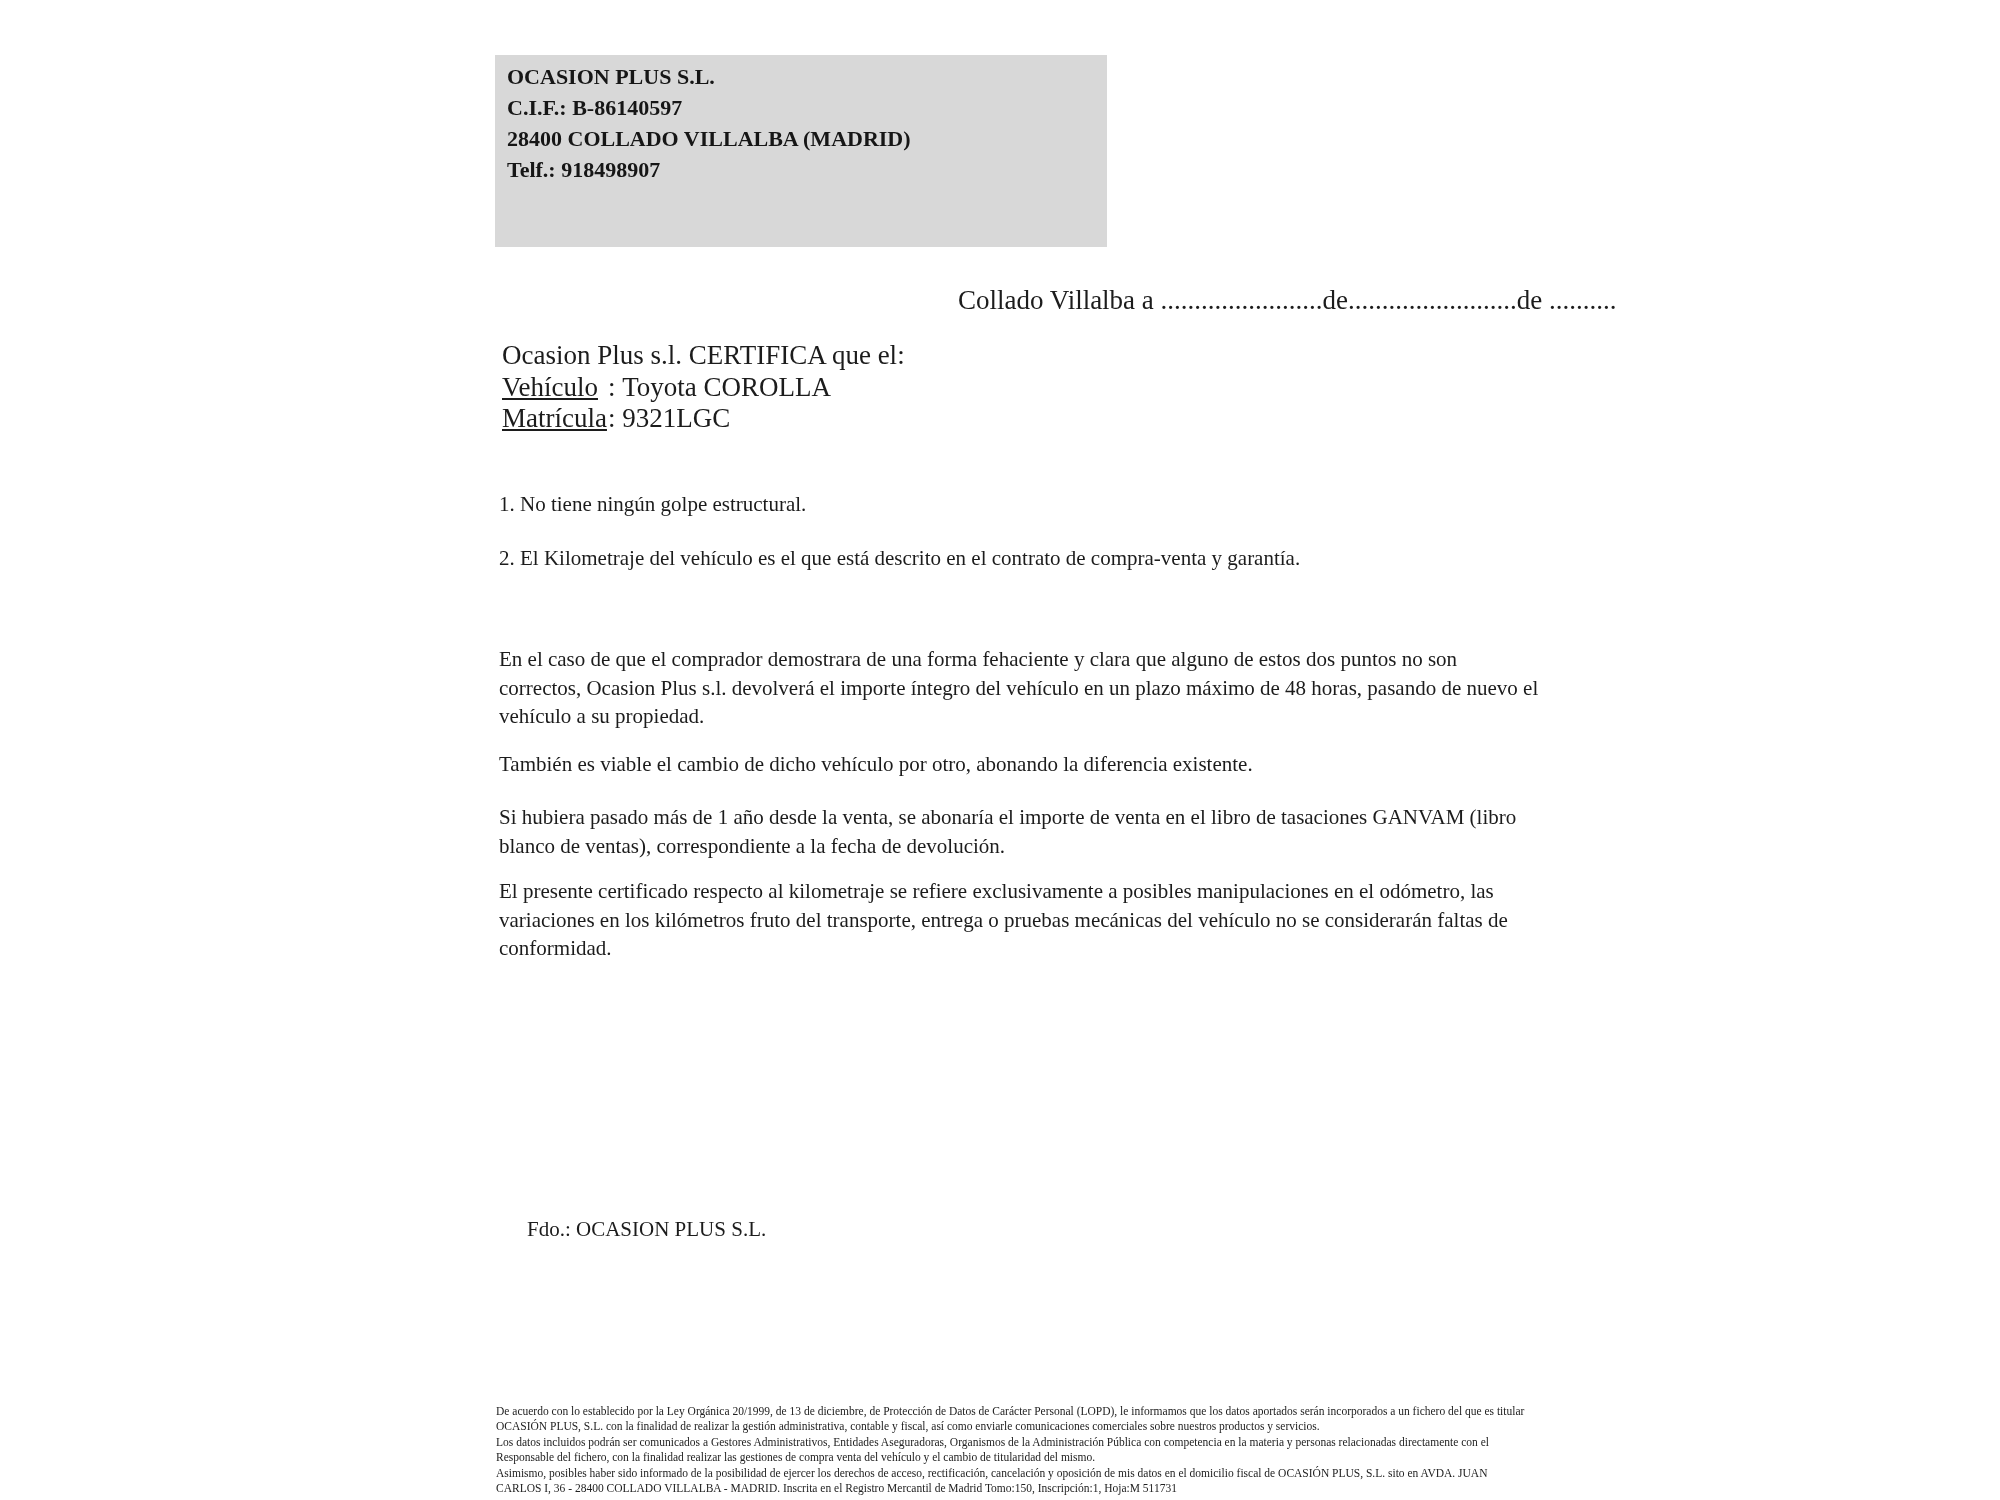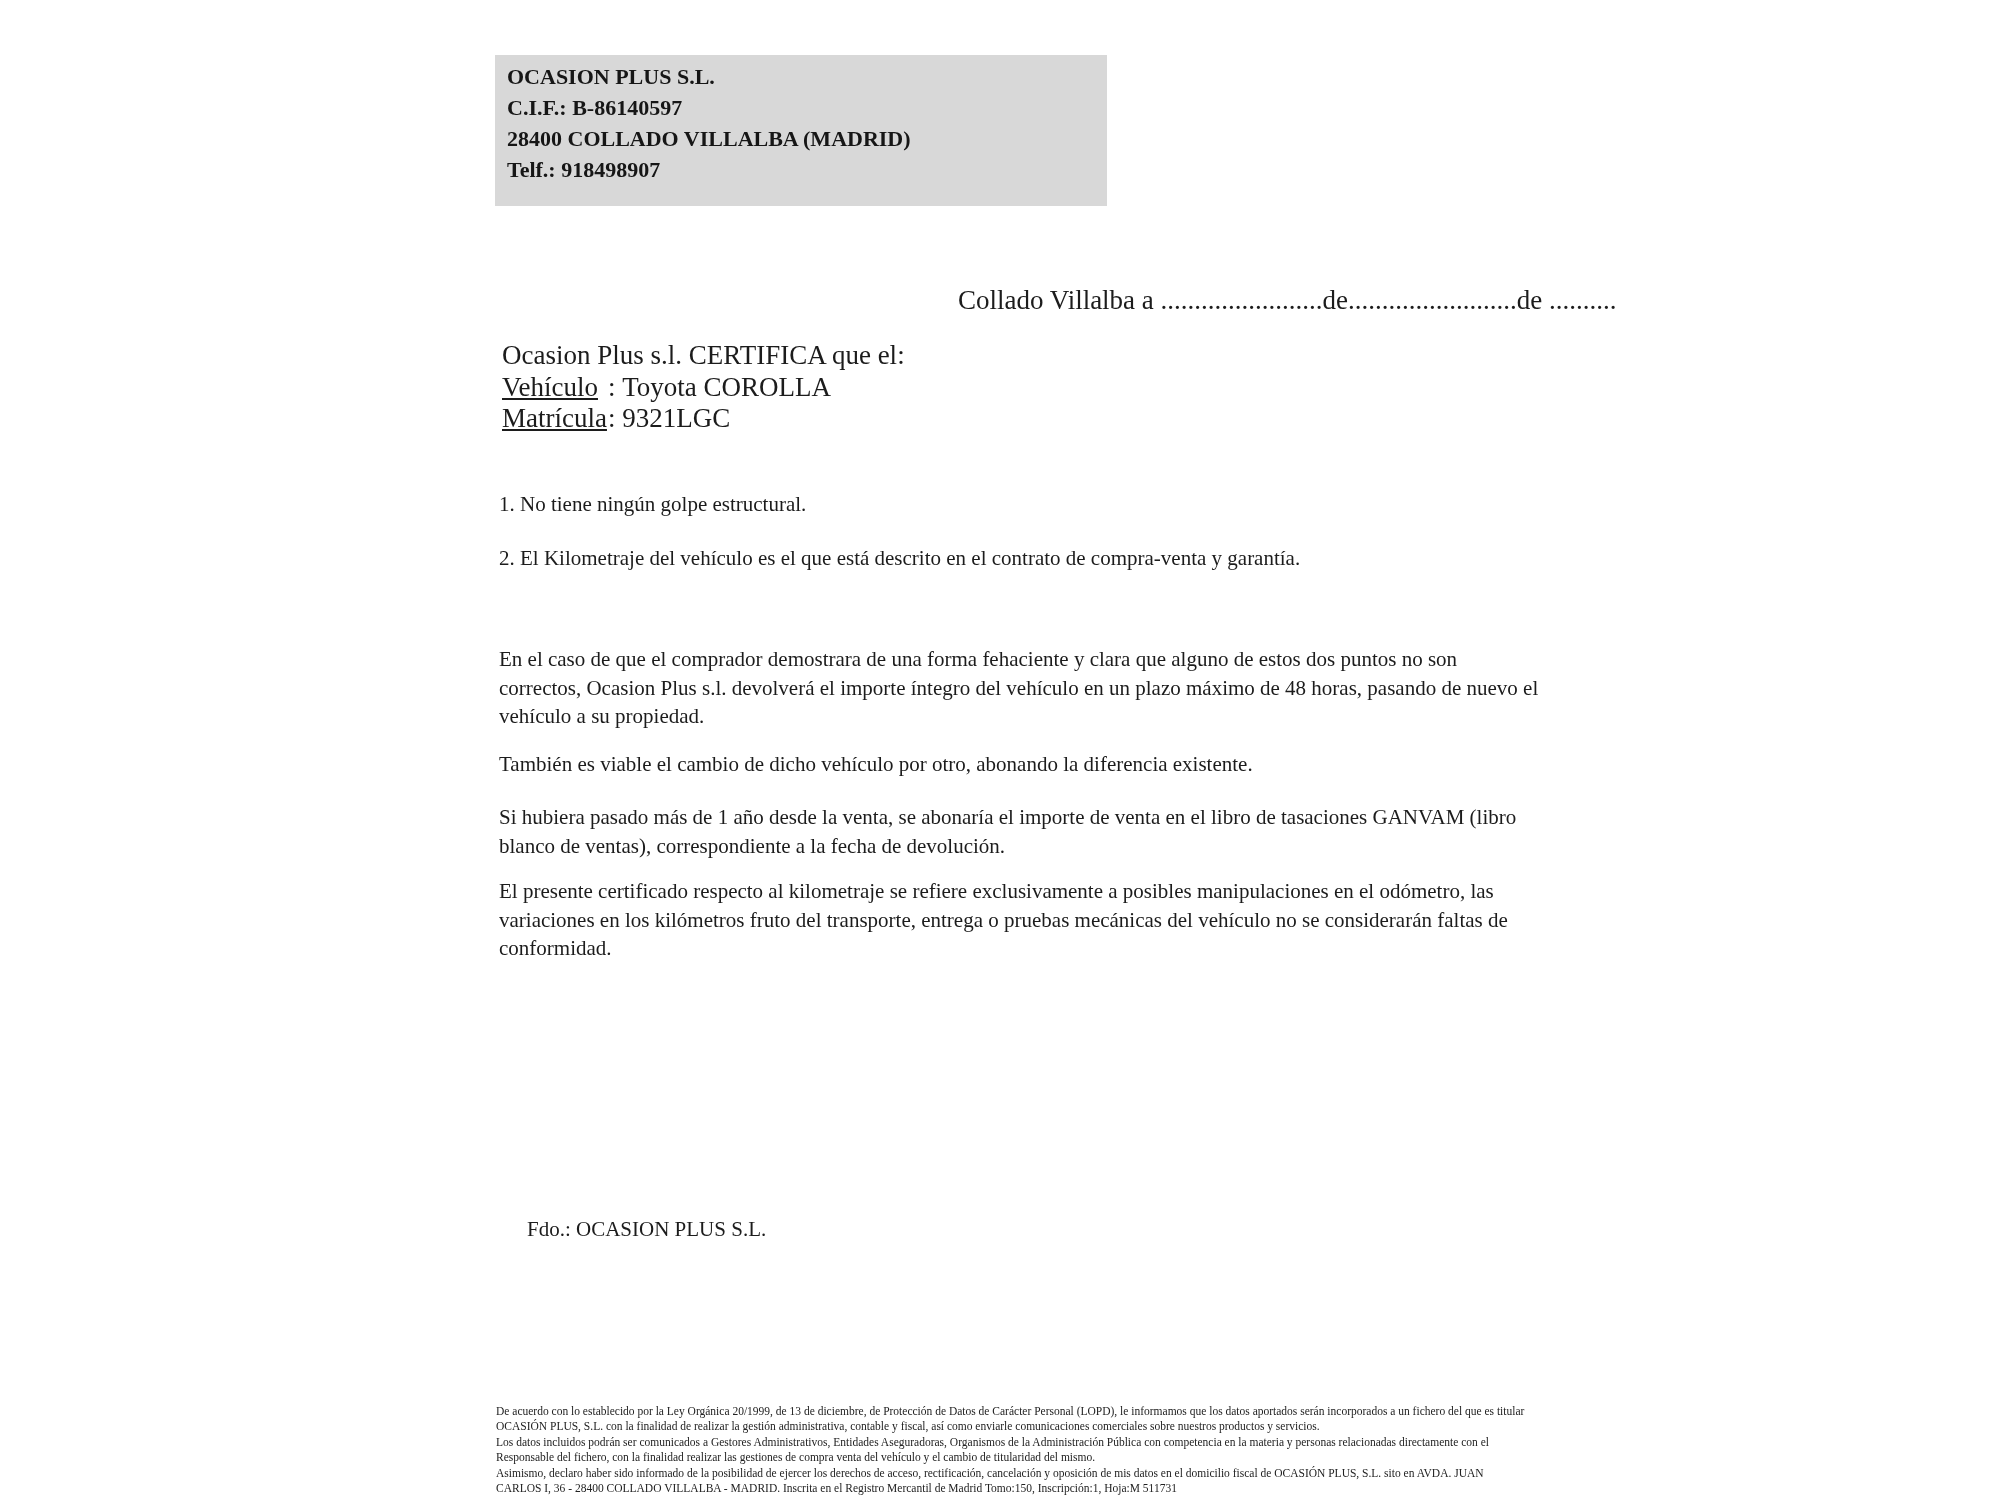--- a/index.html
+++ b/index.html
@@ -11,21 +11,21 @@
     background: #ffffff;
     font-family: "Liberation Serif", "DejaVu Serif", serif;
     color: #1c1c1c;
     overflow: hidden;
   }
   .header-box {
     position: absolute;
     left: 495px;
     top: 55px;
     width: 612px;
-    height: 151px;
+    height: 192px;
     background: #d8d8d8;
     padding: 6px 12px;
   }
   .header-box .hline {
     font-weight: bold;
     font-size: 22px;
     line-height: 31px;
     color: #161616;
     white-space: nowrap;
   }
@@ -105,17 +105,17 @@
   <div class="para" style="top:803px;">Si hubiera pasado más de 1 año desde la venta, se abonaría el importe de venta en el libro de tasaciones GANVAM (libro blanco de ventas), correspondiente a la fecha de devolución.</div>
   <div class="para" style="top:877px;">El presente certificado respecto al kilometraje se refiere exclusivamente a posibles manipulaciones en el odómetro, las variaciones en los kilómetros fruto del transporte, entrega o pruebas mecánicas del vehículo no se considerarán faltas de conformidad.</div>
 
   <div class="signature">Fdo.: OCASION PLUS S.L.</div>
 
   <div class="legal-footer">
     <div class="fline">De acuerdo con lo establecido por la Ley Orgánica 20/1999, de 13 de diciembre, de Protección de Datos de Carácter Personal (LOPD), le informamos que los datos aportados serán incorporados a un fichero del que es titular</div>
     <div class="fline">OCASIÓN PLUS, S.L. con la finalidad de realizar la gestión administrativa, contable y fiscal, así como enviarle comunicaciones comerciales sobre nuestros productos y servicios.</div>
     <div class="fline">Los datos incluidos podrán ser comunicados a Gestores Administrativos, Entidades Aseguradoras, Organismos de la Administración Pública con competencia en la materia y personas relacionadas directamente con el</div>
     <div class="fline">Responsable del fichero, con la finalidad realizar las gestiones de compra venta del vehículo y el cambio de titularidad del mismo.</div>
-    <div class="fline">Asimismo, declaro haber sido informado de la posibilidad de ejercer los derechos de acceso, rectificación, cancelación y oposición de mis datos en el domicilio fiscal de OCASIÓN PLUS, S.L. sito en AVDA. JUAN</div>
+    <div class="fline">Asimismo, posibles haber sido informado de la posibilidad de ejercer los derechos de acceso, rectificación, cancelación y oposición de mis datos en el domicilio fiscal de OCASIÓN PLUS, S.L. sito en AVDA. JUAN</div>
     <div class="fline">CARLOS I, 36 - 28400 COLLADO VILLALBA - MADRID. Inscrita en el Registro Mercantil de Madrid Tomo:150, Inscripción:1, Hoja:M 511731</div>
   </div>
 
 </div>
 
 </body></html>

